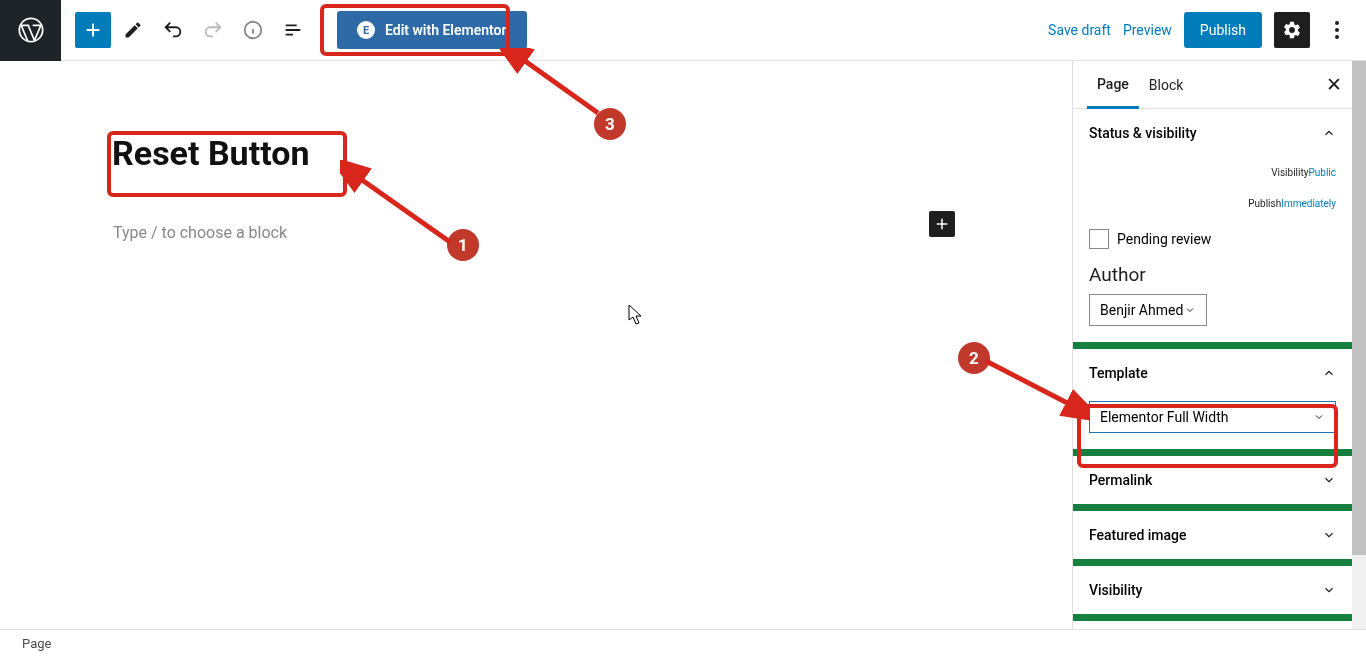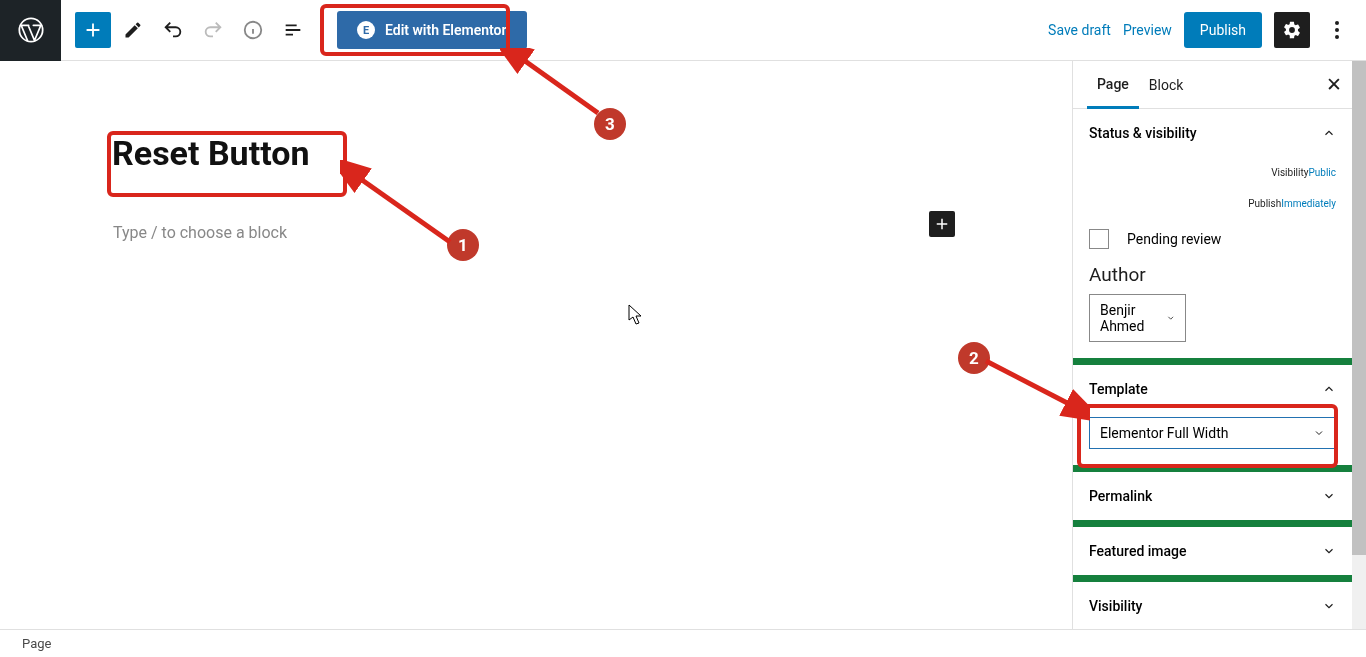--- a/index.html
+++ b/index.html
@@ -25,25 +25,25 @@
     .tabs{display:flex;align-items:center;height:48px;border-bottom:1px solid #e0e0e0;position:relative;padding-left:14px}
     .tab{padding:0 10px;font-size:14px;height:48px;display:flex;align-items:center;cursor:pointer;color:#1e1e1e}
     .tab.act{font-weight:500;border-bottom:3px solid #007cba;margin-bottom:-1px}
     .close-sb{position:absolute;right:10px;font-size:19px;cursor:pointer;color:#1e1e1e}
     .panel{border-bottom:7px solid #15803d}
     .ph-head{padding:16px 16px;display:flex;justify-content:space-between;align-items:center;cursor:pointer;font-size:14px;font-weight:500}
     .ph-body{padding:0 16px 16px}
     .row{display:flex;justify-content:flex-end;padding:10px 0;font-size:10px}
     .row .k{color:#1e1e1e}
     .row .v{color:#007cba;cursor:pointer}
-    .chk{display:flex;align-items:center;gap:18px;padding:10px 0;font-size:14px}
+    .chk{display:flex;align-items:center;gap:8px;padding:10px 0;font-size:14px}
     .chk-box{width:20px;height:20px;border:1px solid #888}
     .lbl{font-size:19px;color:#1e1e1e;padding:4px 0}
     .sel{margin-top:4px;border:1px solid #888;padding:7px 10px;display:flex;justify-content:space-between;align-items:center;font-size:14px;cursor:pointer;background:#fff}
-    .sel.tight{width:97px}
+    .sel.tight{width:118px}
     .sel.blue{border:1px solid #2271b1}
     .footer{position:absolute;left:0;right:0;bottom:0;height:28px;border-top:1px solid #e0e0e0;display:flex;align-items:center;padding-left:22px;font-size:13px;color:#4a4a4a;background:#fff}
     .scrollbar{position:absolute;right:0;top:61px;bottom:14px;width:14px;background:#f0f0f0}
     .thumb{position:absolute;right:0;width:14px;background:#c1c1c1}
     .annot-box{position:absolute;border:4px solid #d9261c;border-radius:6px;pointer-events:none}
     .annot-c{position:absolute;width:32px;height:32px;background:#c0392b;border-radius:50%;display:flex;align-items:center;justify-content:center;color:#fff;font-weight:bold;font-size:17px;pointer-events:none}
     .arrow-svg{position:absolute;pointer-events:none}
     .cursor{position:absolute;left:628px;top:304px;pointer-events:none}
   </style>
 </head>

